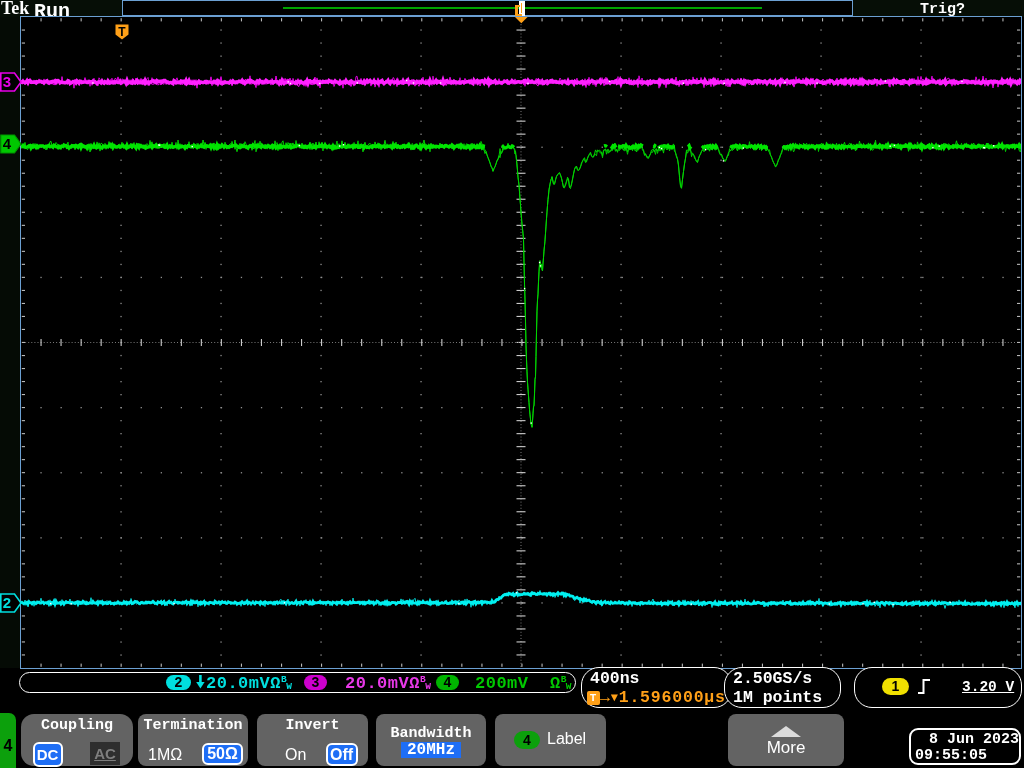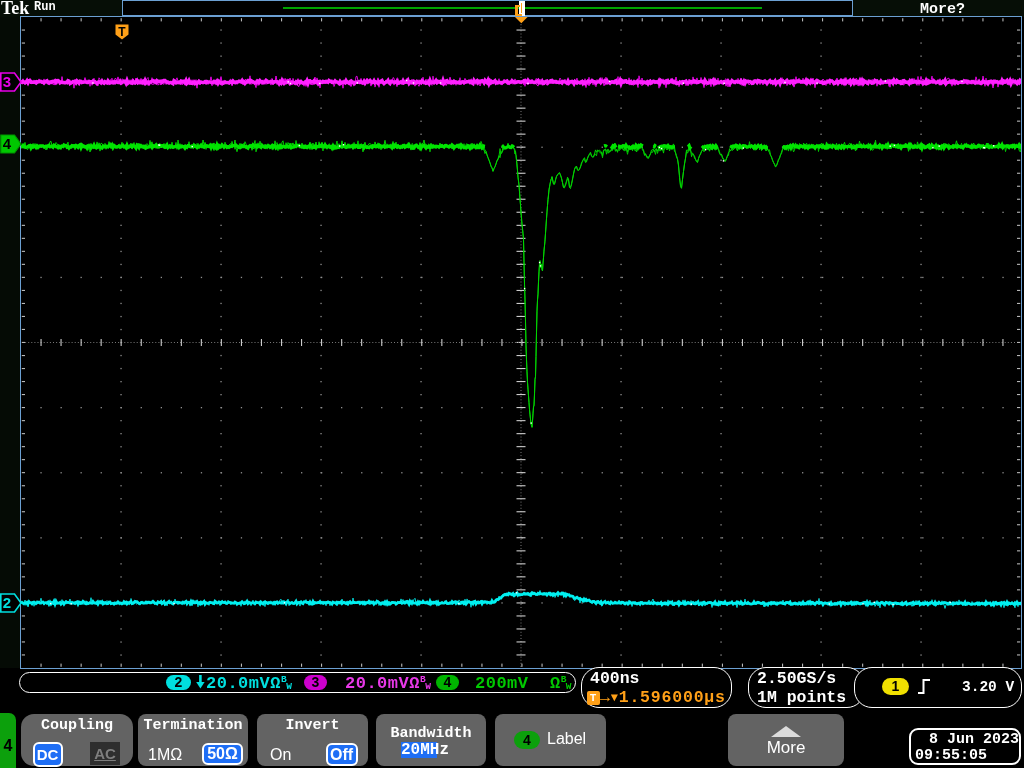--- a/index.html
+++ b/index.html
@@ -1,21 +1,21 @@
 <!DOCTYPE html>
 <html><head><meta charset="utf-8"><style>
 html,body{margin:0;padding:0;background:#000;}
 #scr{position:relative;width:1024px;height:768px;background:#000;overflow:hidden;
   font-family:"Liberation Sans",sans-serif;}
 .abs{position:absolute;}
 #topbg{left:0;top:0;width:1024px;height:17px;background:#060e06;}
 #leftbg{left:0;top:17px;width:21px;height:651px;background:#050b05;}
 #tek{left:1px;top:-2px;font-family:"Liberation Serif",serif;font-weight:bold;
   font-size:18px;color:#fff;}
-#run{left:34px;top:0px;font-size:12px;font-family:"Liberation Mono",monospace;font-weight:bold;color:#fff;letter-spacing:0px;}
+#run{left:34px;top:0px;font-size:20px;font-family:"Liberation Mono",monospace;font-weight:bold;color:#fff;letter-spacing:0px;}
 #trigq{left:920px;top:1px;font-size:15px;font-family:"Liberation Mono",monospace;font-weight:bold;color:#fff;}
 #prevbox{left:122px;top:0px;width:729px;height:14px;border:1.5px solid #6b9fd2;background:#000;}
 #prevline{left:283px;top:7px;width:479px;height:2px;background:#00a400;}
 #pm-white{left:518.5px;top:1px;width:6px;height:14.5px;background:#fff;}
 #pm-stem{left:520.8px;top:3px;width:1.7px;height:10px;background:#ffa018;}
 #pm-b1{left:515px;top:5px;width:2.7px;height:11px;background:#ffa018;}
 #pm-b2{left:515px;top:5px;width:5px;height:1.8px;background:#ffa018;}
 #pm-b3{left:515px;top:14.2px;width:7.2px;height:1.8px;background:#ffa018;}
 #gratbox{left:20px;top:16px;width:1002px;height:653px;border:1.5px solid #6b9fd2;background:#000;box-sizing:border-box;}
 #grat{position:absolute;left:21px;top:17px;}
@@ -29,31 +29,31 @@
 #p4{left:436px;top:674.5px;width:23px;height:15px;background:#00b400;}
 .rotext{position:absolute;top:674px;font-size:17px;font-weight:bold;letter-spacing:0.5px;font-family:"Liberation Mono",monospace;white-space:nowrap;}
 .bw{font-size:9.5px;font-weight:bold;}
 .bw sup{vertical-align:6px;font-size:9.5px;}
 .bw sub{vertical-align:-1px;font-size:9.5px;margin-left:-1px;}
 #rot2{left:195px;color:#00e0e0;}
 #rot3{left:345px;color:#e838e8;}
 #rot4{left:475px;color:#00c800;}
 .robox{position:absolute;top:667px;height:41px;border:1.5px solid #fff;border-radius:18px;background:#000;box-sizing:border-box;color:#fff;}
 #tbbox{left:581px;width:151px;}
-#ratebox{left:748px;width:117px;}
+#ratebox{left:724px;width:117px;}
 #trgbox{left:854px;width:168px;}
 .l1{position:absolute;left:8px;top:1px;font-size:16.5px;font-weight:bold;color:#fff;font-family:"Liberation Mono",monospace;white-space:nowrap;}
 .l2{position:absolute;left:8px;top:20px;font-size:16.5px;font-weight:bold;color:#fff;font-family:"Liberation Mono",monospace;white-space:nowrap;}
 #tb2{position:absolute;left:5px;top:20px;font-size:16.5px;font-weight:bold;color:#ffa018;font-family:"Liberation Mono",monospace;white-space:nowrap;letter-spacing:0.8px;}
 #tb2 .tbx{display:inline-block;width:13px;height:14px;background:#ffa018;color:#fff;border-radius:2px;
   font-size:11px;line-height:14px;text-align:center;vertical-align:1px;font-weight:bold;}
 #tb2 .tri{font-size:12px;vertical-align:1px;}
 #p1{left:882px;top:677.5px;width:27px;height:17px;background:#f0e000;border-radius:9px;line-height:17px;font-size:14px;}
 #slope{left:917px;top:677px;}
-#tv{left:962px;top:679px;font-size:14.5px;font-weight:bold;color:#fff;font-family:"Liberation Mono",monospace;}
+#tv{left:962px;top:679px;font-size:14.5px;font-weight:bold;color:#fff;font-family:"Liberation Mono",monospace;text-decoration:underline;}
 
 #menubar{left:0;top:710px;width:1024px;height:58px;background:#000;}
 #gtab{left:0;top:713px;width:16px;height:55px;background:#0ca00c;border-top-right-radius:7px;}
 #gtab div{margin-top:24px;text-align:center;font-size:16px;font-weight:bold;color:#000;}
 .btn{position:absolute;top:714px;height:52px;background:#636363;border-radius:8px;}
 .btitle{position:absolute;left:0;right:0;top:3px;text-align:center;font-size:15px;color:#fff;font-family:"Liberation Mono",monospace;font-weight:bold;}
 .bluebox{position:absolute;background:#1e6ef5;border:2px solid #fff;border-radius:6px;color:#fff;
   font-weight:bold;font-size:16px;text-align:center;box-sizing:border-box;font-family:"Liberation Sans",sans-serif;}
 .graybox{position:absolute;background:#2e2e2e;color:#7e7e7e;font-weight:bold;font-size:15px;text-align:center;font-family:"Liberation Sans",sans-serif;}
 .plain{position:absolute;color:#fff;font-size:16px;font-family:"Liberation Sans",sans-serif;}
@@ -81,21 +81,21 @@
  <div id="leftbg" class="abs"></div>
  <div id="tek" class="abs">Tek</div>
  <div id="run" class="abs">Run</div>
  <div id="prevbox" class="abs"></div>
  <div id="prevline" class="abs"></div>
  <div id="pm-white" class="abs"></div>
  <div id="pm-stem" class="abs"></div>
  <div id="pm-b1" class="abs"></div>
  <div id="pm-b2" class="abs"></div>
  <div id="pm-b3" class="abs"></div>
- <div id="trigq" class="abs">More?</div>
+ <div id="trigq" class="abs">Trig?</div>
  <div id="gratbox" class="abs"></div>
  <svg id="grat" width="1000" height="651" viewBox="0 0 1000 651" xmlns="http://www.w3.org/2000/svg">
       <rect x="19.4" y="64.5" width="1.3" height="1.3" fill="#8f8f8f"></rect>
       <rect x="39.5" y="64.5" width="1.3" height="1.3" fill="#8f8f8f"></rect>
       <rect x="59.5" y="64.5" width="1.3" height="1.3" fill="#8f8f8f"></rect>
       <rect x="79.6" y="64.5" width="1.3" height="1.3" fill="#8f8f8f"></rect>
       <rect x="99.6" y="64.5" width="1.3" height="1.3" fill="#8f8f8f"></rect>
       <rect x="119.6" y="64.5" width="1.3" height="1.3" fill="#8f8f8f"></rect>
       <rect x="139.7" y="64.5" width="1.3" height="1.3" fill="#8f8f8f"></rect>
       <rect x="159.7" y="64.5" width="1.3" height="1.3" fill="#8f8f8f"></rect>
@@ -1820,26 +1820,26 @@
    <div class="bluebox" style="left:11.5px;top:27.5px;width:30px;height:25px;line-height:21px;font-size:15px;">DC</div>
    <div class="graybox" style="left:69px;top:28px;width:30px;height:23px;line-height:23px;text-decoration:underline;">AC</div>
     </div>
  <div id="b2" class="btn">
       <div class="btitle">Termination</div>
    <div class="plain" style="left:10px;top:32px;">1MΩ</div>
    <div class="bluebox" style="left:64px;top:29px;width:41px;height:22px;line-height:18px;">50Ω</div>
     </div>
  <div id="b3" class="btn">
       <div class="btitle">Invert</div>
-   <div class="plain" style="left:13px;top:32px;">On</div>
+   <div class="plain" style="left:28px;top:32px;">On</div>
    <div class="bluebox" style="left:68.5px;top:29px;width:32px;height:23px;line-height:19px;">Off</div>
     </div>
  <div id="b4" class="btn">
       <div class="btitle" style="top:11px;">Bandwidth</div>
-   <div class="bluebox" style="left:25px;top:28px;width:36px;height:16px;line-height:16px;border:none;border-radius:0;font-family:'Liberation Mono',monospace;font-size:16px;">20MHz</div>
+   <div class="bluebox" style="left:25px;top:28px;width:60px;height:16px;line-height:16px;border:none;border-radius:0;font-family:'Liberation Mono',monospace;font-size:16px;">20MHz</div>
     </div>
  <div id="b5" class="btn">
       <div id="lpill">4</div>
       <div id="ltext">Label</div>
     </div>
  <div id="bmore" class="btn">
       <div id="mtri"></div>
       <div id="mtext">More</div>
     </div>
  <div id="datebox" class="abs">

